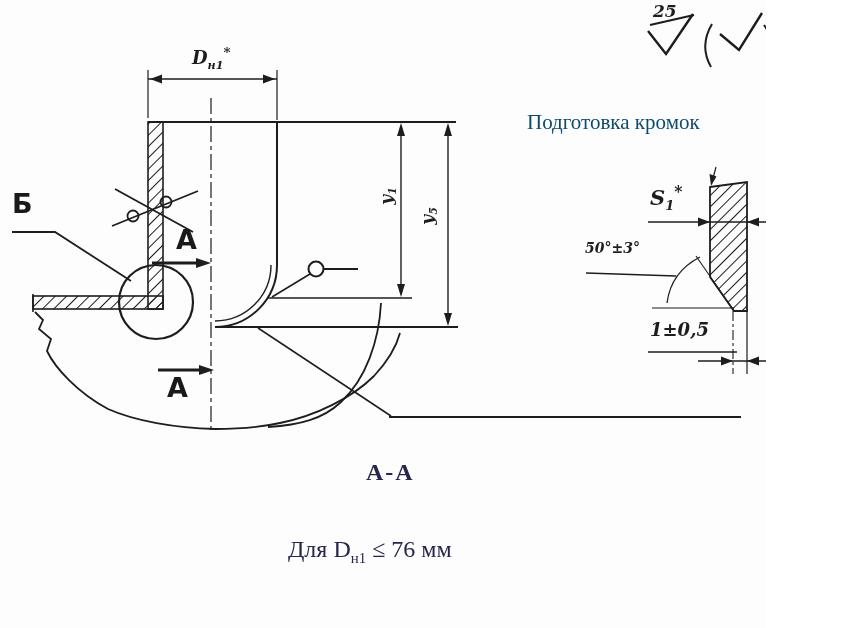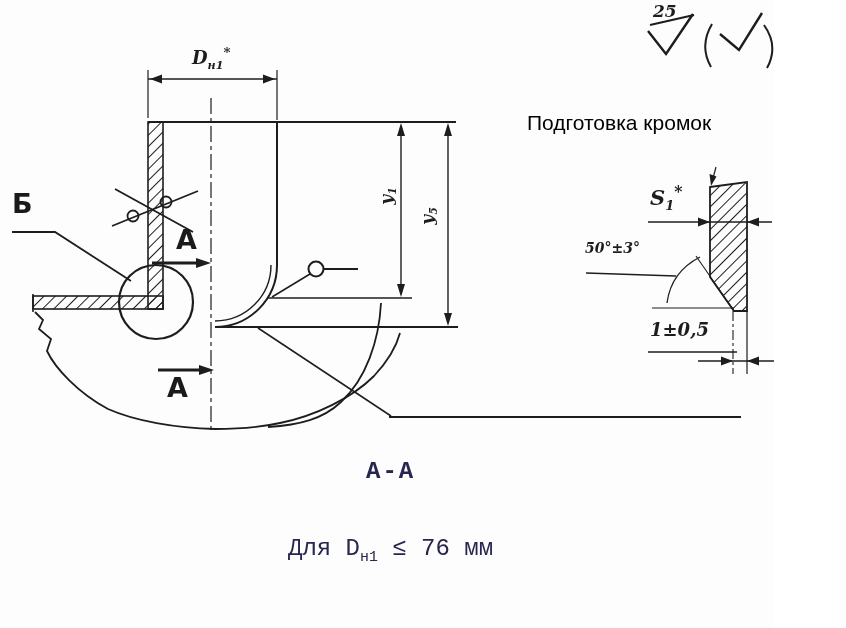--- a/index.html
+++ b/index.html
@@ -1,23 +1,23 @@
 <!DOCTYPE html>
 <html><head>
 <meta charset="utf-8">
 <style>
   html,body{margin:0;padding:0;background:#ffffff;}
   .stage{position:relative;width:766px;height:628px;background:#fdfdfd;overflow:hidden;
-         font-family:"Liberation Serif",serif;padding-left:8px;}
+         font-family:"Liberation Serif",serif;}
   .stage svg{position:absolute;left:0;top:0;}
   .txt{position:absolute;white-space:nowrap;color:#1e1e1e;line-height:1;}
   .hand{font-family:"DejaVu Serif",serif;font-style:italic;font-weight:bold;color:#1d1d1d;}
   .blockletter{font-family:"DejaVu Sans",sans-serif;font-weight:bold;color:#1a1a1a;}
-  .serif{font-family:Liberation Sans, sans-serif;color:#000000;}
-  .cap{font-family:Liberation Mono, monospace;color:#26264f;}
+  .serif{font-family:Liberation Serif, serif;color:#0c4a6e;}
+  .cap{font-family:Liberation Serif, serif;color:#26264f;}
   .rot{transform:rotate(-90deg);transform-origin:center center;text-align:center;width:40px;}
   sub.sm{font-size:0.62em;}
   sup.sm{font-size:0.75em;}
 </style>
 </head>
 <body>
 
 <div class="stage">
 
   <svg width="846" height="628" viewBox="0 0 846 628">

